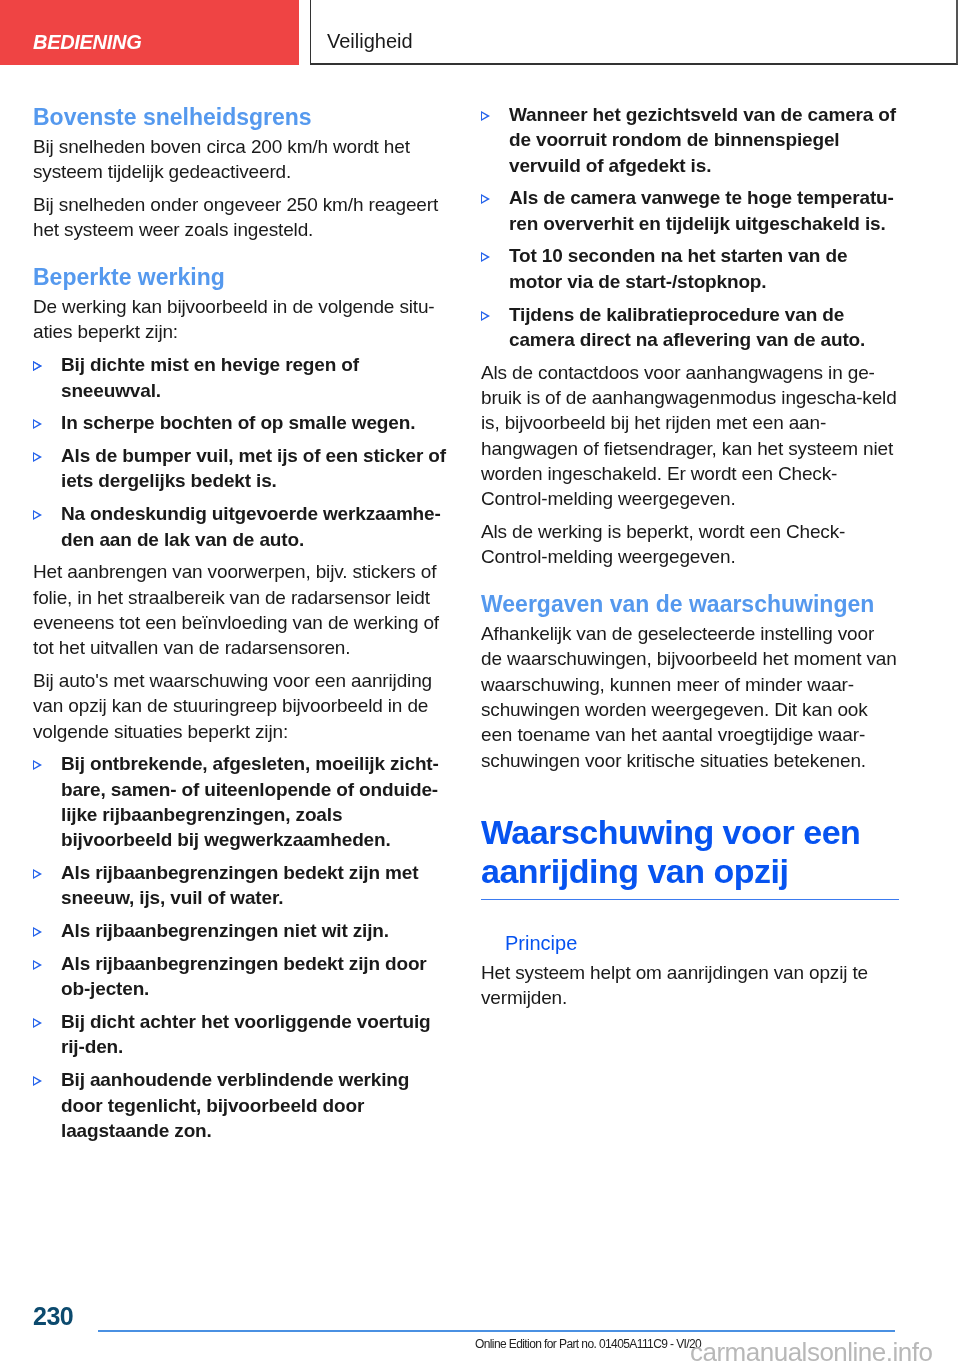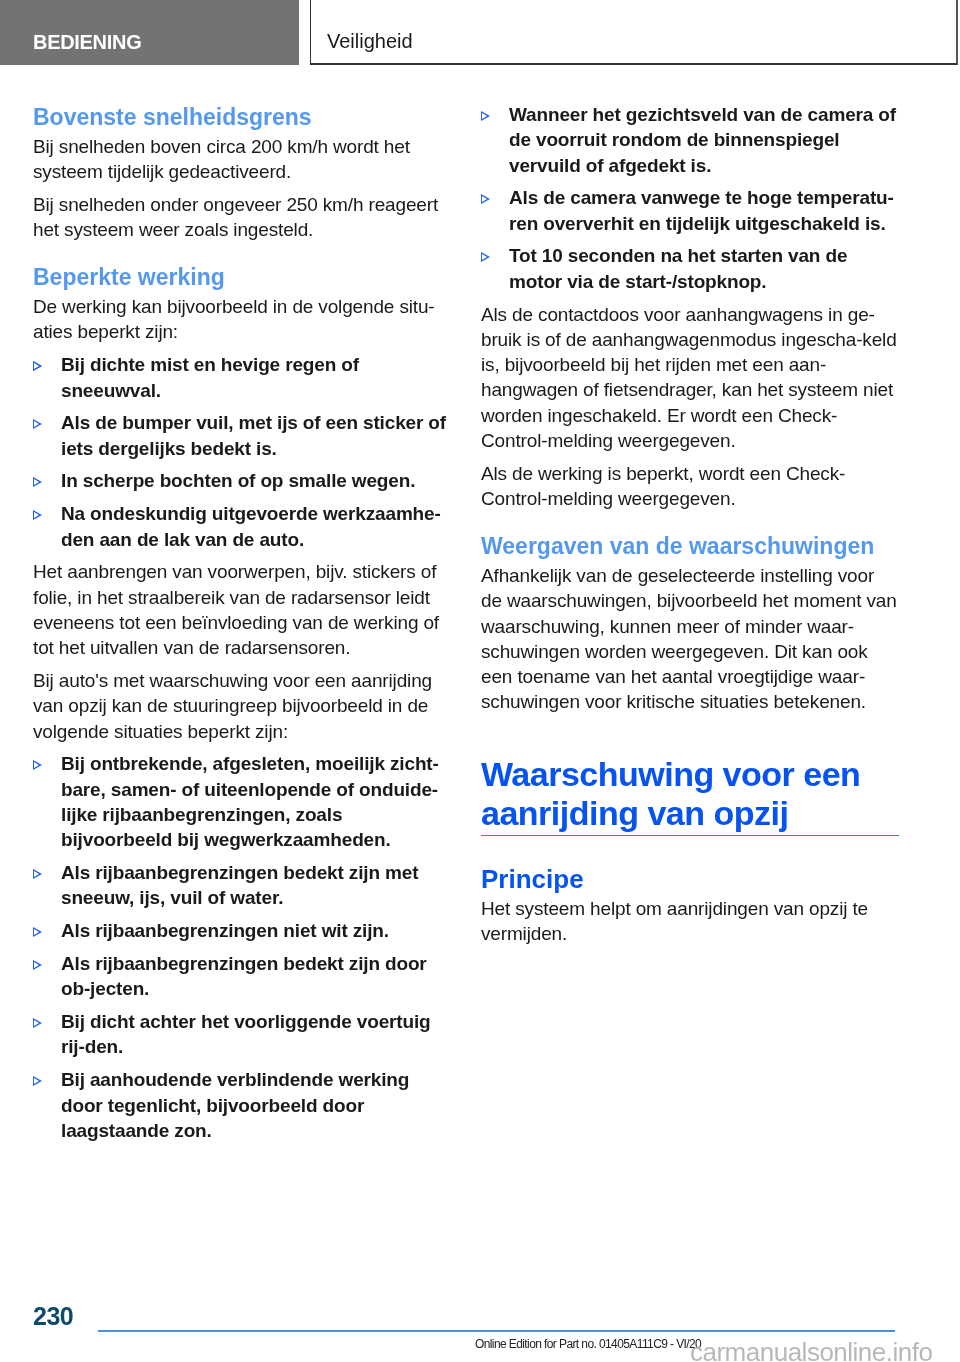--- a/index.html
+++ b/index.html
@@ -1,21 +1,22 @@
 <!DOCTYPE html>
 <html><head>
   <meta charset="utf-8">
   <style>
     * { margin: 0; padding: 0; box-sizing: border-box; }
     html, body { width: 960px; height: 1362px; background: #ffffff; overflow: hidden; }
     body { position: relative; font-family: "Liberation Sans", sans-serif; color: #1a1a1a; }
 
     .header-tab {
       position: absolute; left: 0; top: 0; width: 299px; height: 65px;
-      background: #737373;
+      background: #ef4444;
+      font-style: italic;
     }
     .header-tab-label {
       position: absolute; left: 33px; top: 31px;
       font-size: 20px; font-weight: bold; color: #ffffff; letter-spacing: -0.3px;
     }
     .header-box {
       position: absolute; left: 310px; top: 0; width: 648px; height: 65px;
       border-left: 1.5px solid #333; border-right: 2px solid #555; border-bottom: 2px solid #333;
     }
     .header-box-label {
@@ -42,25 +43,25 @@
       border-left: 9px solid #2563eb;
     }
     .bullet::after {
       content: ""; position: absolute; left: -7.6px; top: -3px; width: 0; height: 0;
       border-top: 3px solid transparent; border-bottom: 3px solid transparent;
       border-left: 5.6px solid #ffffff;
     }
 
     .h1 {
       font-size: 34px; font-weight: bold; color: #0653f0; line-height: 39px;
-      letter-spacing: -0.5px; padding-bottom: 2px;
+      letter-spacing: -0.5px; padding-bottom: 8px;
       border-bottom: 1.5px solid #3b7bf0; margin-top: 40px; margin-bottom: 28px;
     }
     .h2 {
-      font-size: 26px; font-weight: bold; color: #0653f0; line-height: 30px; margin-bottom: 2px;
+      font-size: 20px; font-weight: normal; color: #0653f0; line-height: 30px; margin-bottom: 2px; margin-left: 24px;
     }
 
     .page-number {
       position: absolute; left: 33px; top: 1302px; font-size: 25px; font-weight: bold; color: #0c4a6e;
       letter-spacing: -0.5px;
     }
     .footer-rule {
       position: absolute; left: 98px; top: 1330px; width: 797px; height: 2px; background: #4a90e2;
     }
     .footer-text {
@@ -86,41 +87,42 @@
   <h3 class="h3">Bovenste snelheidsgrens</h3>
   <p class="p">Bij snelheden boven circa 200 km/h wordt het systeem tijdelijk gedeactiveerd.</p>
   <p class="p">Bij snelheden onder ongeveer 250 km/h reageert het systeem weer zoals ingesteld.</p>
   <div class="sec-gap"></div>
 
   <h3 class="h3">Beperkte werking</h3>
   <p class="p">De werking kan bijvoorbeeld in de volgende situ-aties beperkt zijn:</p>
   <ul class="ul">
     <li class="li"><span class="bullet"></span></li>
     <li class="li"><span class="bullet"></span><span>Bij dichte mist en hevige regen of sneeuwval.</span></li>
+    <li class="li"><span class="bullet"></span><span>In scherpe bochten of op smalle wegen.</span></li>
     <li class="li"><span class="bullet"></span><span>Als de bumper vuil, met ijs of een sticker of iets dergelijks bedekt is.</span></li>
-    <li class="li"><span class="bullet"></span><span>In scherpe bochten of op smalle wegen.</span></li>
     <li class="li"><span class="bullet"></span><span>Na ondeskundig uitgevoerde werkzaamhe-den aan de lak van de auto.</span></li>
   </ul>
   <p class="p">Het aanbrengen van voorwerpen, bijv. stickers of folie, in het straalbereik van de radarsensor leidt eveneens tot een beïnvloeding van de werking of tot het uitvallen van de radarsensoren.</p>
   <p class="p">Bij auto's met waarschuwing voor een aanrijding van opzij kan de stuuringreep bijvoorbeeld in de volgende situaties beperkt zijn:</p>
   <ul class="ul">
     <li class="li"><span class="bullet"></span><span>Bij ontbrekende, afgesleten, moeilijk zicht-bare, samen- of uiteenlopende of onduide-lijke rijbaanbegrenzingen, zoals bijvoorbeeld bij wegwerkzaamheden.</span></li>
     <li class="li"><span class="bullet"></span><span>Als rijbaanbegrenzingen bedekt zijn met sneeuw, ijs, vuil of water.</span></li>
     <li class="li"><span class="bullet"></span><span>Als rijbaanbegrenzingen niet wit zijn.</span></li>
     <li class="li"><span class="bullet"></span><span>Als rijbaanbegrenzingen bedekt zijn door ob-jecten.</span></li>
     <li class="li"><span class="bullet"></span><span>Bij dicht achter het voorliggende voertuig rij-den.</span></li>
     <li class="li"><span class="bullet"></span><span>Bij aanhoudende verblindende werking door tegenlicht, bijvoorbeeld door laagstaande zon.</span></li>
   </ul>
 </div>
 
 <div class="col col-right">
   <ul class="ul">
     <li class="li"><span class="bullet"></span><span>Wanneer het gezichtsveld van de camera of de voorruit rondom de binnenspiegel vervuild of afgedekt is.</span></li>
     <li class="li"><span class="bullet"></span><span>Als de camera vanwege te hoge temperatu-ren oververhit en tijdelijk uitgeschakeld is.</span></li>
     <li class="li"><span class="bullet"></span><span>Tot 10 seconden na het starten van de motor via de start-/stopknop.</span></li>
+    <li class="li"><span class="bullet"></span><span>Tijdens de kalibratieprocedure van de camera direct na aflevering van de auto.</span></li>
   </ul>
   <p class="p">Als de contactdoos voor aanhangwagens in ge-bruik is of de aanhangwagenmodus ingescha-keld is, bijvoorbeeld bij het rijden met een aan-hangwagen of fietsendrager, kan het systeem niet worden ingeschakeld. Er wordt een Check-Control-melding weergegeven.</p>
   <p class="p">Als de werking is beperkt, wordt een Check-Control-melding weergegeven.</p>
   <div class="sec-gap"></div>
 
   <h3 class="h3">Weergaven van de waarschuwingen</h3>
   <p class="p">Afhankelijk van de geselecteerde instelling voor de waarschuwingen, bijvoorbeeld het moment van waarschuwing, kunnen meer of minder waar-schuwingen worden weergegeven. Dit kan ook een toename van het aantal vroegtijdige waar-schuwingen voor kritische situaties betekenen.</p>
 
   <h1 class="h1">Waarschuwing voor een aanrijding van opzij</h1>
 

